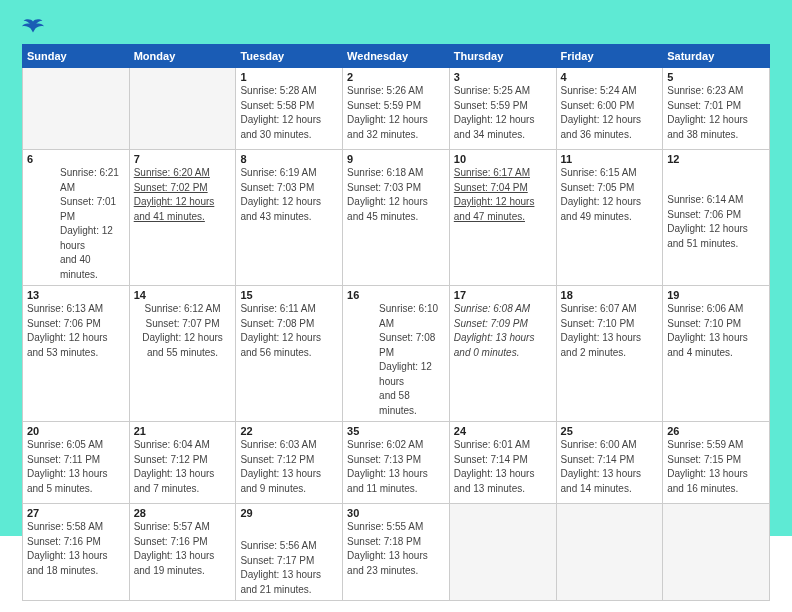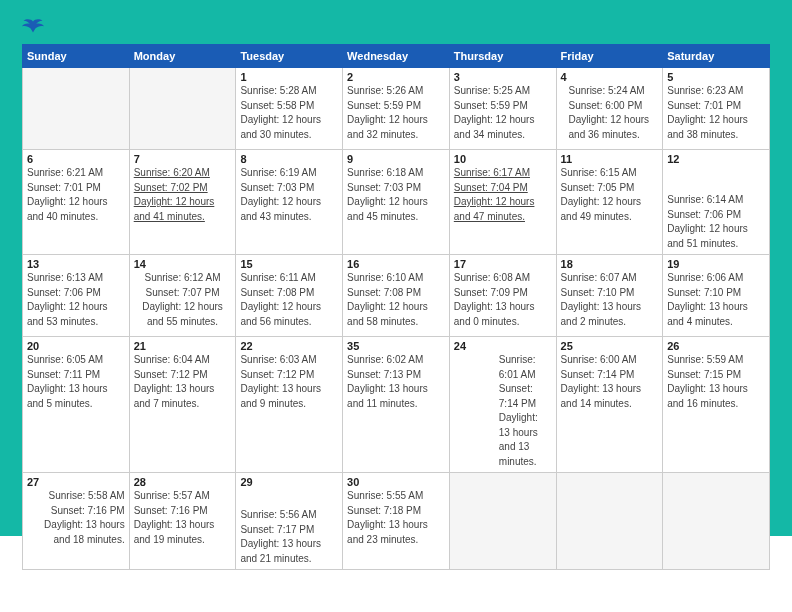--- a/index.html
+++ b/index.html
@@ -7,21 +7,21 @@
       font-family: Arial, sans-serif;
       background: #fff;
       width: 792px;
       height: 612px;
       overflow: hidden;
     }
     .page {
       width: 792px;
       height: 536px;
       padding: 18px 22px 10px 22px;
-      background: #14b8a6;
+      background: #5eead4;
     }
     .header-area {
       display: flex;
       justify-content: space-between;
       align-items: flex-start;
       margin-bottom: 8px;
     }
     .logo {
       display: flex;
       flex-direction: column;
@@ -154,37 +154,37 @@
           </td>
           <td>
             <span class="day-num">3</span>
             <div class="day-info" style="white-space: pre-line;">Sunrise: 5:25 AM
 Sunset: 5:59 PM
 Daylight: 12 hours
 and 34 minutes.</div>
           </td>
           <td>
             <span class="day-num">4</span>
-            <div class="day-info" style="white-space: pre-line; margin-left: 8px;">Sunrise: 5:24 AM
+            <div class="day-info" style="white-space: pre-line;">Sunrise: 5:24 AM
 Sunset: 6:00 PM
 Daylight: 12 hours
 and 36 minutes.</div>
           </td>
           <td>
             <span class="day-num">5</span>
             <div class="day-info" style="white-space: pre-line;">Sunrise: 6:23 AM
 Sunset: 7:01 PM
 Daylight: 12 hours
 and 38 minutes.</div>
           </td>
         </tr>
         <tr>
           <td>
             <span class="day-num">6</span>
-            <div class="day-info" style="white-space: pre-line;">Sunrise: 6:21 AM
+            <div class="day-info" style="white-space: pre-line; margin-left: 33px;">Sunrise: 6:21 AM
 Sunset: 7:01 PM
 Daylight: 12 hours
 and 40 minutes.</div>
           </td>
           <td>
             <span class="day-num">7</span>
             <div class="day-info" style="white-space: pre-line; text-decoration: underline;">Sunrise: 6:20 AM
 Sunset: 7:02 PM
 Daylight: 12 hours
 and 41 minutes.</div>
@@ -242,28 +242,28 @@
           </td>
           <td>
             <span class="day-num">15</span>
             <div class="day-info" style="white-space: pre-line;">Sunrise: 6:11 AM
 Sunset: 7:08 PM
 Daylight: 12 hours
 and 56 minutes.</div>
           </td>
           <td>
             <span class="day-num">16</span>
-            <div class="day-info" style="white-space: pre-line;">Sunrise: 6:10 AM
+            <div class="day-info" style="white-space: pre-line; margin-left: 32px;">Sunrise: 6:10 AM
 Sunset: 7:08 PM
 Daylight: 12 hours
 and 58 minutes.</div>
           </td>
           <td>
             <span class="day-num">17</span>
-            <div class="day-info" style="white-space: pre-line;">Sunrise: 6:08 AM
+            <div class="day-info" style="white-space: pre-line; font-style: italic;">Sunrise: 6:08 AM
 Sunset: 7:09 PM
 Daylight: 13 hours
 and 0 minutes.</div>
           </td>
           <td>
             <span class="day-num">18</span>
             <div class="day-info" style="white-space: pre-line;">Sunrise: 6:07 AM
 Sunset: 7:10 PM
 Daylight: 13 hours
 and 2 minutes.</div>
@@ -300,21 +300,21 @@
           </td>
           <td>
             <span class="day-num">35</span>
             <div class="day-info" style="white-space: pre-line;">Sunrise: 6:02 AM
 Sunset: 7:13 PM
 Daylight: 13 hours
 and 11 minutes.</div>
           </td>
           <td>
             <span class="day-num">24</span>
-            <div class="day-info" style="white-space: pre-line; margin-left: 45px;">Sunrise: 6:01 AM
+            <div class="day-info" style="white-space: pre-line;">Sunrise: 6:01 AM
 Sunset: 7:14 PM
 Daylight: 13 hours
 and 13 minutes.</div>
           </td>
           <td>
             <span class="day-num">25</span>
             <div class="day-info" style="white-space: pre-line;">Sunrise: 6:00 AM
 Sunset: 7:14 PM
 Daylight: 13 hours
 and 14 minutes.</div>
@@ -323,21 +323,21 @@
             <span class="day-num">26</span>
             <div class="day-info" style="white-space: pre-line;">Sunrise: 5:59 AM
 Sunset: 7:15 PM
 Daylight: 13 hours
 and 16 minutes.</div>
           </td>
         </tr>
         <tr class="last-row">
           <td>
             <span class="day-num">27</span>
-            <div class="day-info" style="white-space: pre-line; text-align: right;">Sunrise: 5:58 AM
+            <div class="day-info" style="white-space: pre-line;">Sunrise: 5:58 AM
 Sunset: 7:16 PM
 Daylight: 13 hours
 and 18 minutes.</div>
           </td>
           <td>
             <span class="day-num">28</span>
             <div class="day-info" style="white-space: pre-line;">Sunrise: 5:57 AM
 Sunset: 7:16 PM
 Daylight: 13 hours
 and 19 minutes.</div>

